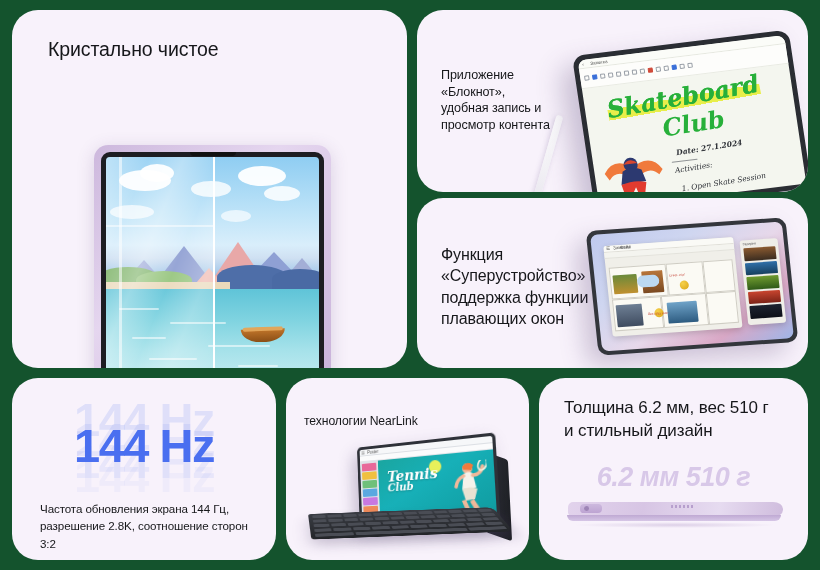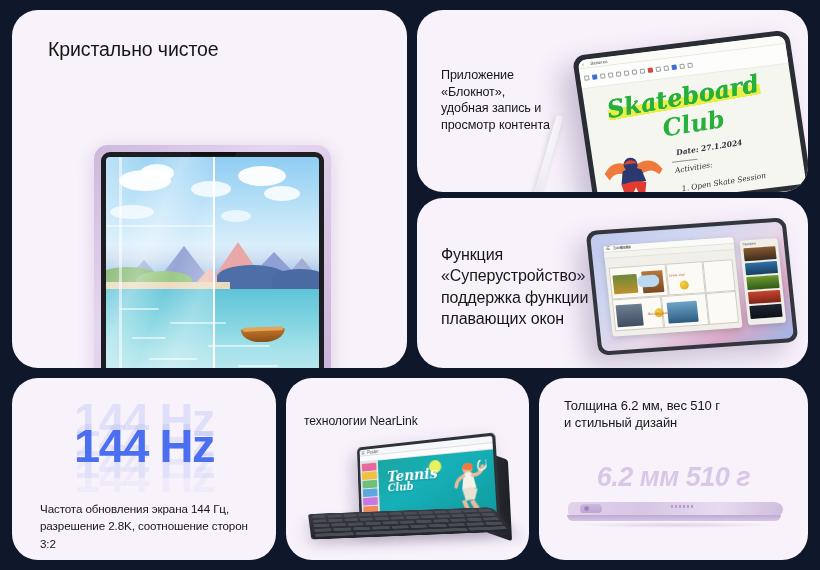--- a/index.html
+++ b/index.html
@@ -5,21 +5,21 @@
   * { box-sizing: border-box; margin: 0; padding: 0; }
   html, body {
     width: 820px; height: 570px;
     background: #000000;
     font-family: "Liberation Sans", sans-serif;
     overflow: hidden;
   }
   .page {
     position: relative;
     width: 820px; height: 570px;
-    background: #0f172a;
+    background: #14532d;
   }
   .card {
     position: absolute;
     background: #f8f2fb;
     border-radius: 26px;
     overflow: hidden;
   }
   .txt {
     position: absolute;
     color: #16171a;
@@ -274,21 +274,21 @@
   .key{ flex:1; height:5.5px; background:#4a4d55; border-radius:1.2px;}
   .kb-stand{
     position:absolute; left: 176px; top: 16px; width: 26px; height: 80px;
     background: linear-gradient(100deg,#2b2e34,#1c1e22);
     transform: skewY(22deg) rotate(-3deg);
     border-radius: 3px;
   }
 
   
   #card-thickness { left: 539px; top: 378px; width: 269px; height: 182px; }
-  #th-text { left: 25px; top: 19px; width: 226px; font-size: 13px; }
+  #th-text { left: 25px; top: 19px; width: 226px; font-size: 17px; }
   #th-big {
     position:absolute; left: 0; right: 0; top: 84px; text-align:center;
     font-size: 27px; font-weight: 800; font-style: italic;
     color: #d8c8e8; letter-spacing: -0.5px;
   }
   .slab {
     position:absolute; left: 24px; top: 124px; width: 220px; height: 23px;
   }
   .slab .top {
     position:absolute; left:5px; right:0; top:0; height:15px;

